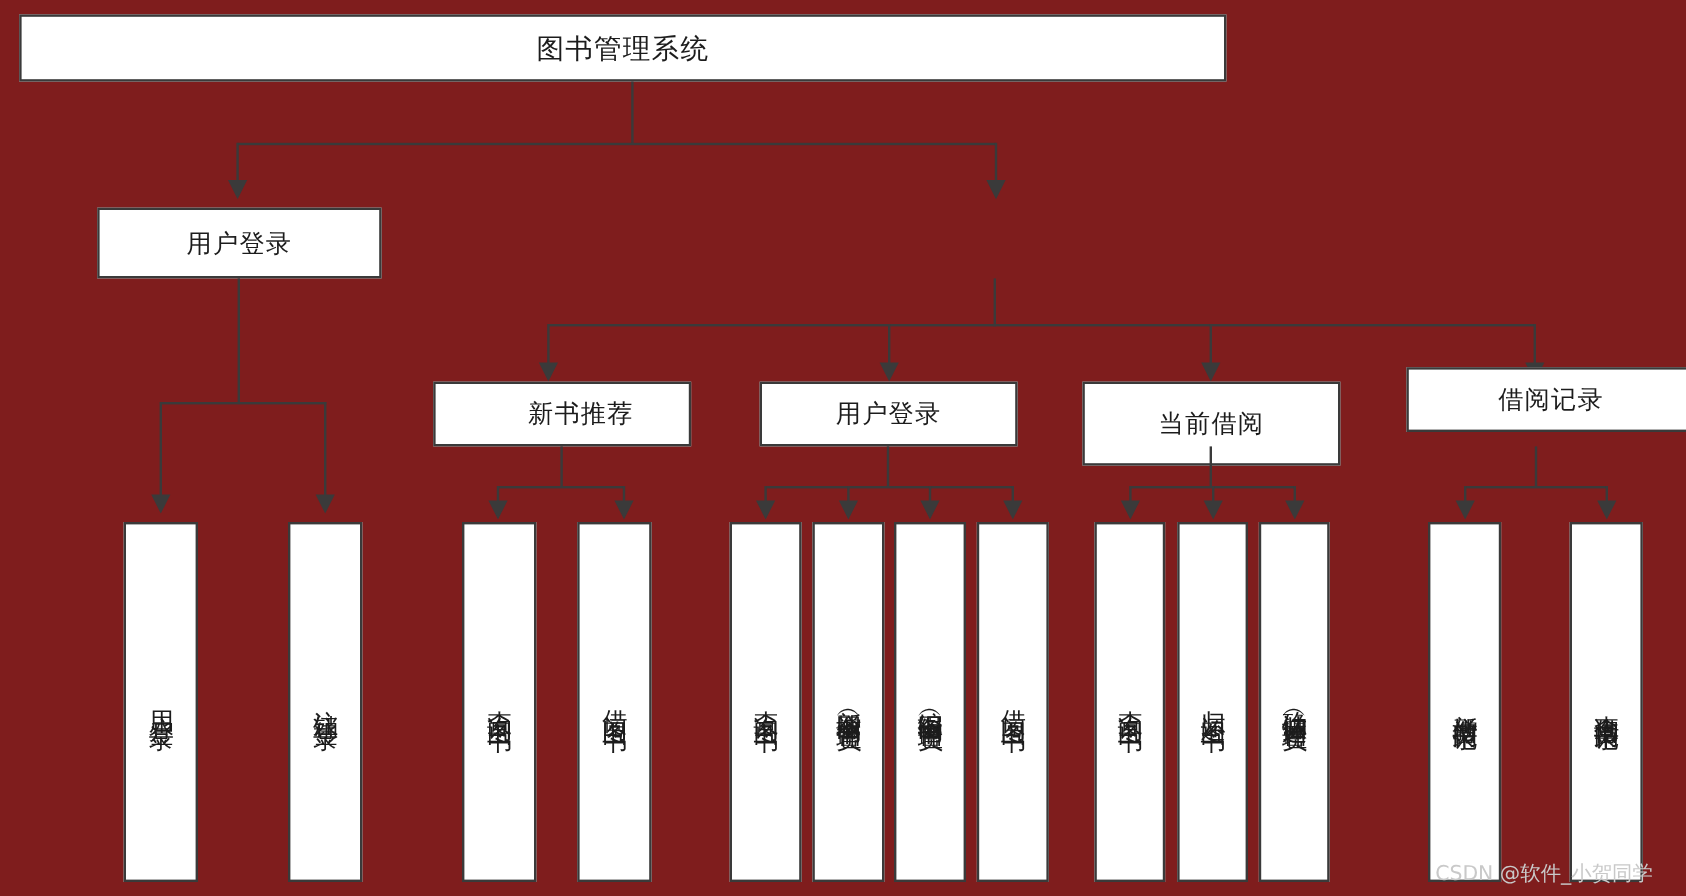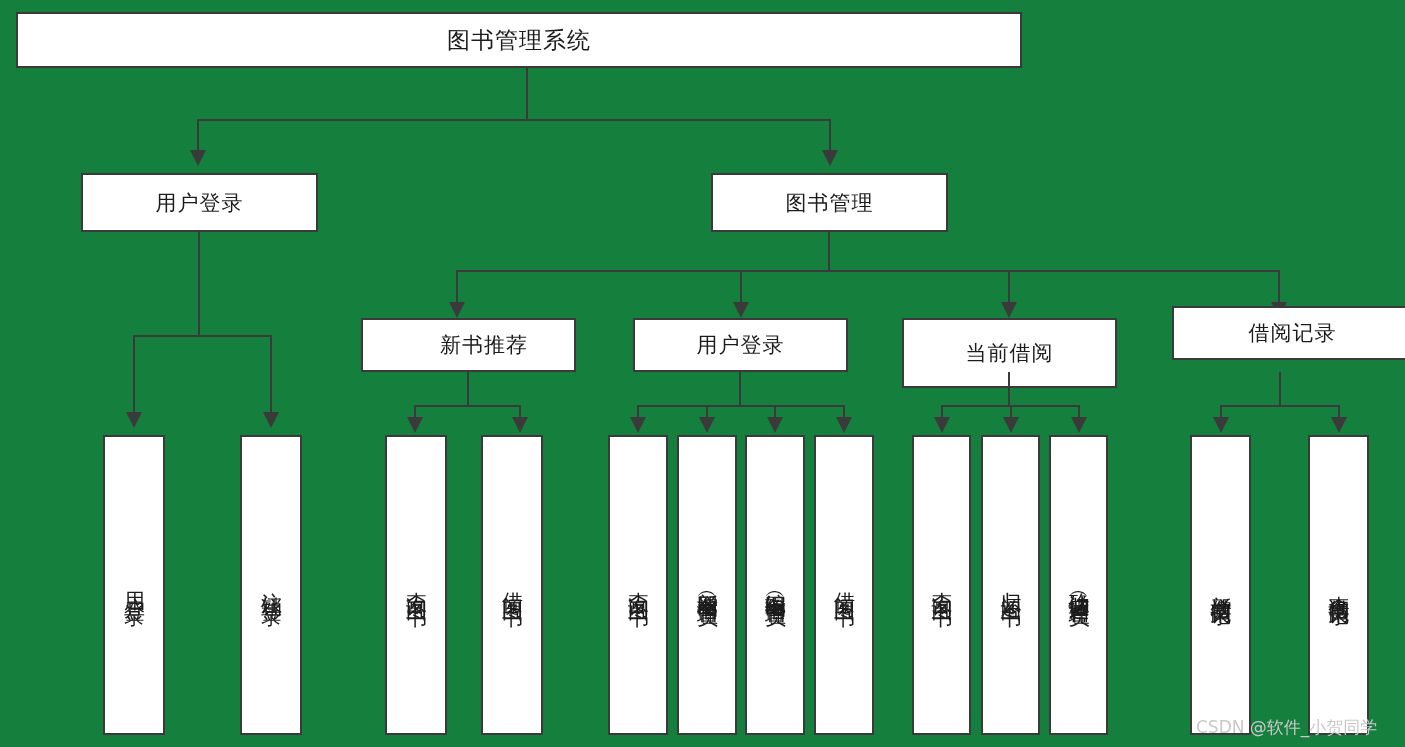--- a/index.html
+++ b/index.html
@@ -8,21 +8,21 @@
     padding: 0;
     background: #ffffff;
   }
   body {
     font-family: "DejaVu Sans", "Liberation Sans", sans-serif;
   }
   #canvas {
     position: relative;
     width: 1405px;
     height: 747px;
-    background: #15803d;
+    background: #7f1d1d;
     overflow: hidden;
   }
   
   .node {
     position: absolute;
     box-sizing: border-box;
     background: #ffffff;
     border: 2px solid #3a3a3a;
     display: flex;
     align-items: center;
@@ -95,23 +95,20 @@
   <div class="line-h" style="left:198px; top:119px; width:632px;"></div>
 
   <div class="line-v" style="left:197px; top:119px; height:34px;"></div>
   <div class="arrow" style="left:190px; top:150px;"></div>
   <div class="line-v" style="left:829px; top:119px; height:34px;"></div>
   <div class="arrow" style="left:822px; top:150px;"></div>
 
   <div class="node branch" style="left:81px; top:173px; width:237px; height:59px;">
     <span>用户登录</span>
   </div>
-  <div class="node branch" style="left:711px; top:173px; width:237px; height:59px;">
-    <span>图书管理</span>
-  </div>
 
   <div class="line-v" style="left:198px; top:232px; height:104px;"></div>
   <div class="line-h" style="left:134px; top:335px; width:138px;"></div>
   <div class="line-v" style="left:133px; top:335px; height:80px;"></div>
   <div class="arrow" style="left:126px; top:412px;"></div>
   <div class="line-v" style="left:270px; top:335px; height:80px;"></div>
   <div class="arrow" style="left:263px; top:412px;"></div>
 
   <div class="line-v" style="left:828px; top:232px; height:40px;"></div>
   <div class="line-h" style="left:457px; top:270px; width:822px;"></div>

